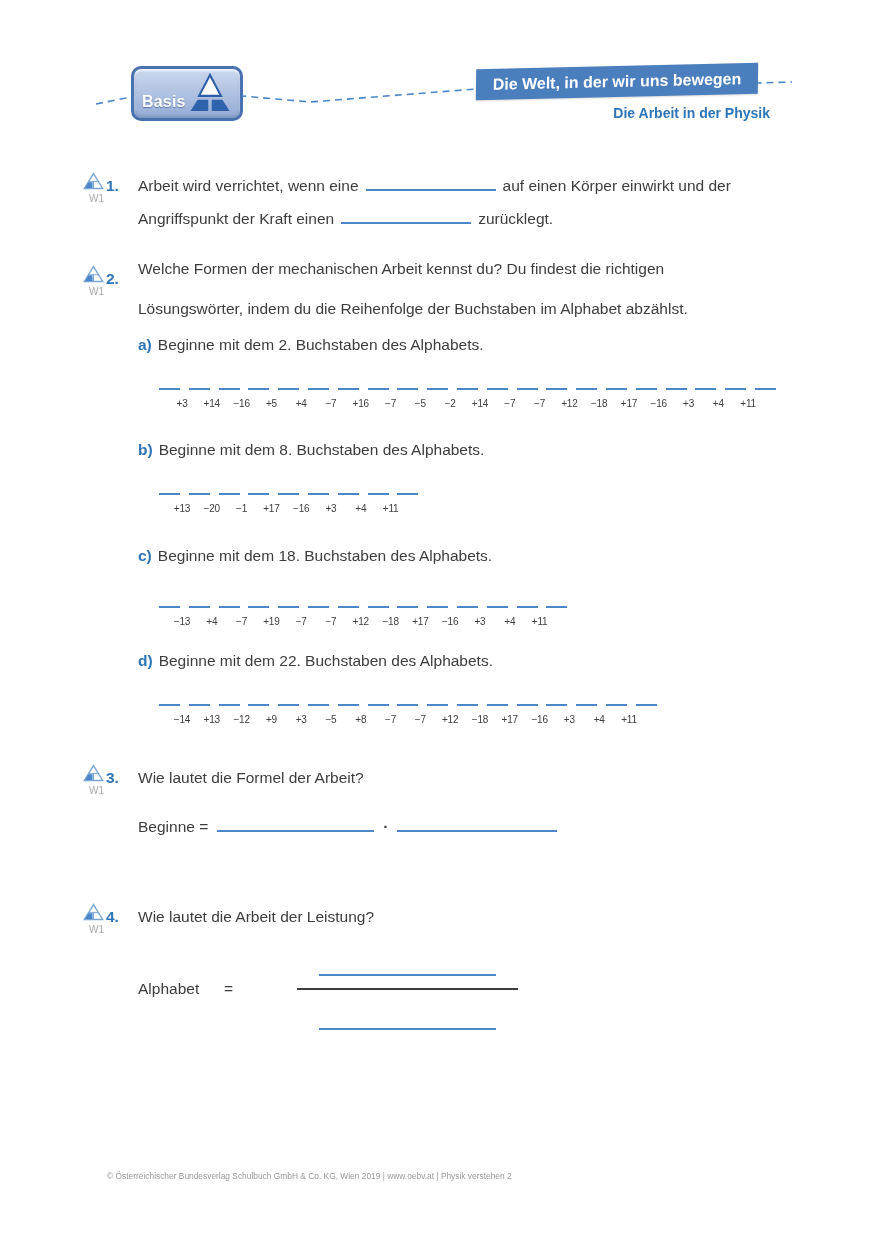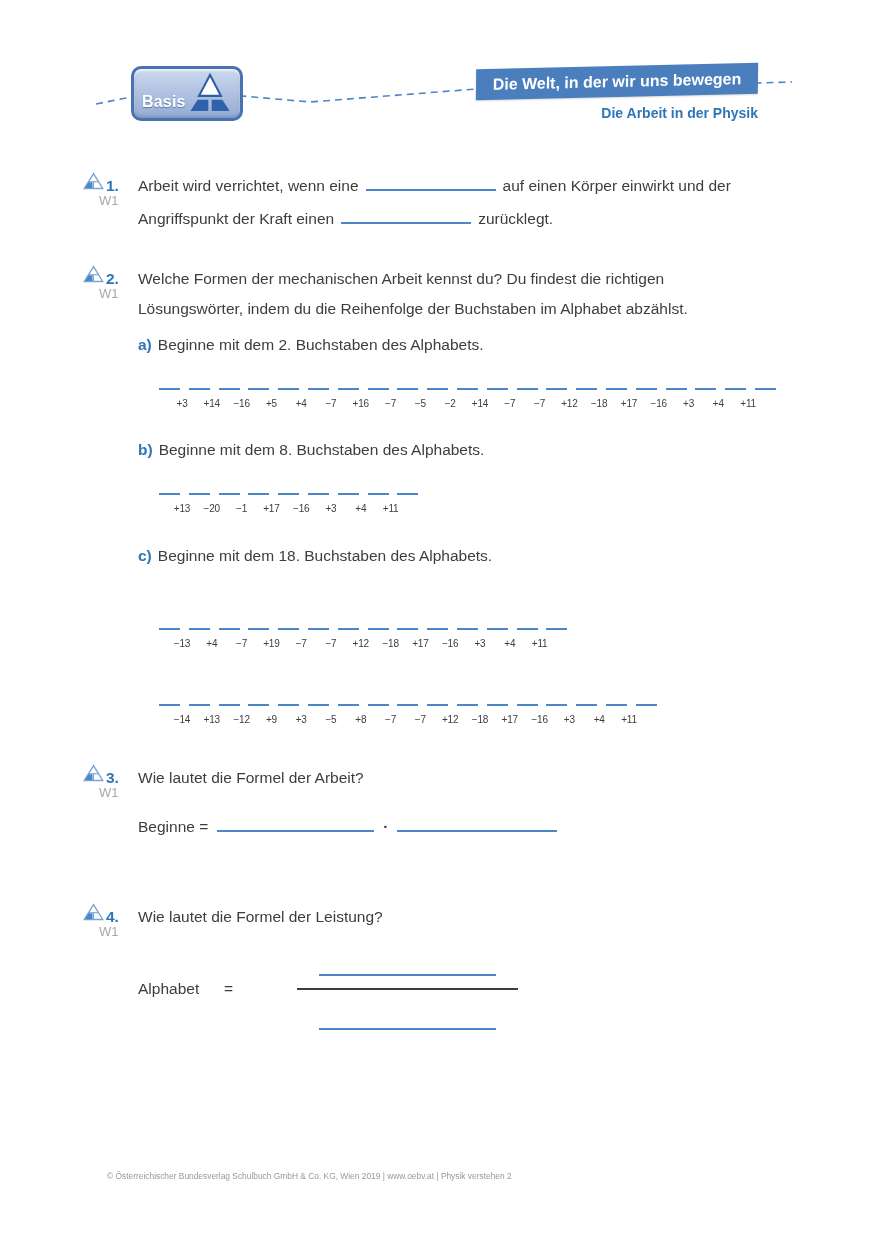--- a/index.html
+++ b/index.html
@@ -24,27 +24,27 @@
   }
   .badge-pyramid { position:absolute; right:5px; bottom:5px; width:50px; height:40px; }
   .banner {
     position:absolute; left:476px; top:66px; width:282px; height:31px;
     background:#4a7ebd; transform:rotate(-1.3deg) skewX(-2deg);
     display:flex; align-items:center; justify-content:center;
     box-shadow:0 1px 2px rgba(0,0,0,.15);
   }
   .banner-title { color:#ffffff; font-weight:bold; font-size:16px; white-space:nowrap; }
   .subtitle {
-    position:absolute; left:476px; top:105px; width:282px; text-align:right;
+    position:absolute; left:488px; top:105px; width:282px; text-align:right;
     color:#2e75b6; font-weight:bold; font-size:14px;
   }
   
   .qicon { position:absolute; left:83px; width:26px; }
   .qicon svg { width:21px; height:18px; display:block; }
-  .wtag { display:block; font-size:13px; color:#a8a8a8; margin:3px 0 0 16px; }
+  .wtag { display:block; font-size:10px; color:#a8a8a8; margin:3px 0 0 6px; }
   .qnum { position:absolute; left:106px; color:#2e75b6; font-weight:bold; font-size:15.5px; }
   .qline { position:absolute; left:138px; font-size:15.5px; white-space:nowrap; }
   .part-label { color:#2e75b6; font-weight:bold; margin-right:6px; }
   .blank {
     display:inline-block; height:1px; border-bottom:2px solid #4a86c8;
     vertical-align:baseline; margin:0 7px;
   }
   .w130 { width:130px; } .w157 { width:157px; margin-left:9px; } .w160 { width:160px; }
   .dot { font-weight:bold; margin:0 2px; }
   
@@ -109,21 +109,21 @@
   <div class="qicon" style="top:265px">
     <svg viewBox="0 0 24 20">
       <polygon points="12,1.5 1.5,18.5 22.5,18.5" fill="#ffffff" stroke="#7aa6d6" stroke-width="1.6"></polygon>
       <line x1="5.8" y1="10.8" x2="18.2" y2="10.8" stroke="#7aa6d6" stroke-width="1.2"></line>
       <line x1="12" y1="10.8" x2="12" y2="18.5" stroke="#7aa6d6" stroke-width="1.2"></line>
       <polygon points="6.2,11.5 10.9,11.5 10.9,18 2.3,18" fill="#4a86c8"></polygon>
     </svg>
     <span class="wtag">W1</span>
   </div>
   <div class="qnum" style="top:270px">2.</div>
-  <div class="qline" style="top:270px">Welche Formen der mechanischen Arbeit kennst du? Du findest die richtigen</div>
+  <div class="qline" style="top:260px">Welche Formen der mechanischen Arbeit kennst du? Du findest die richtigen</div>
   <div class="qline" style="top:300px">Lösungswörter, indem du die Reihenfolge der Buchstaben im Alphabet abzählst.</div>
 
   <div class="qline" style="top:336px">
     <span class="part-label">a)</span><span>Beginne mit dem 2. Buchstaben des Alphabets.</span>
   </div>
   <div class="dash-row" style="top:386px">
       <span class="unit">
         <span class="udash"></span>
         <span class="unum">+3</span>
       </span>
@@ -245,21 +245,21 @@
         <span class="unum">+11</span>
       </span>
       <span class="unit">
         <span class="udash"></span>
       </span>
     </div>
 
   <div class="qline" style="top:547px">
     <span class="part-label">c)</span><span>Beginne mit dem 18. Buchstaben des Alphabets.</span>
   </div>
-  <div class="dash-row" style="top:626px">
+  <div class="dash-row" style="top:604px">
       <span class="unit">
         <span class="udash"></span>
         <span class="unum">−13</span>
       </span>
       <span class="unit">
         <span class="udash"></span>
         <span class="unum">+4</span>
       </span>
       <span class="unit">
         <span class="udash"></span>
@@ -303,20 +303,23 @@
       </span>
       <span class="unit">
         <span class="udash"></span>
         <span class="unum">+11</span>
       </span>
       <span class="unit">
         <span class="udash"></span>
       </span>
     </div>
 
+  <div class="qline" style="top:652px">
+    <span class="part-label">d)</span><span>Beginne mit dem 22. Buchstaben des Alphabets.</span>
+  </div>
   <div class="dash-row" style="top:702px">
       <span class="unit">
         <span class="udash"></span>
         <span class="unum">−14</span>
       </span>
       <span class="unit">
         <span class="udash"></span>
         <span class="unum">+13</span>
       </span>
       <span class="unit">
@@ -398,21 +401,21 @@
   <div class="qicon" style="top:903px">
     <svg viewBox="0 0 24 20">
       <polygon points="12,1.5 1.5,18.5 22.5,18.5" fill="#ffffff" stroke="#7aa6d6" stroke-width="1.6"></polygon>
       <line x1="5.8" y1="10.8" x2="18.2" y2="10.8" stroke="#7aa6d6" stroke-width="1.2"></line>
       <line x1="12" y1="10.8" x2="12" y2="18.5" stroke="#7aa6d6" stroke-width="1.2"></line>
       <polygon points="6.2,11.5 10.9,11.5 10.9,18 2.3,18" fill="#4a86c8"></polygon>
     </svg>
     <span class="wtag">W1</span>
   </div>
   <div class="qnum" style="top:908px">4.</div>
-  <div class="qline" style="top:908px">Wie lautet die Formel der Leistung?</div>
+  <div class="qline" style="top:908px">Wie lautet die Arbeit der Leistung?</div>
   <div class="qline" style="top:980px">Alphabet</div>
   <div class="qline" style="top:980px; left:224px">=</div>
   <div class="frac">
     <div class="frac-num"></div>
     <div class="frac-bar"></div>
     <div class="frac-den"></div>
   </div>
 
   <div class="footer">
     <div>© Österreichischer Bundesverlag Schulbuch GmbH &amp; Co. KG, Wien 2019 | www.oebv.at | Physik verstehen 2</div>

